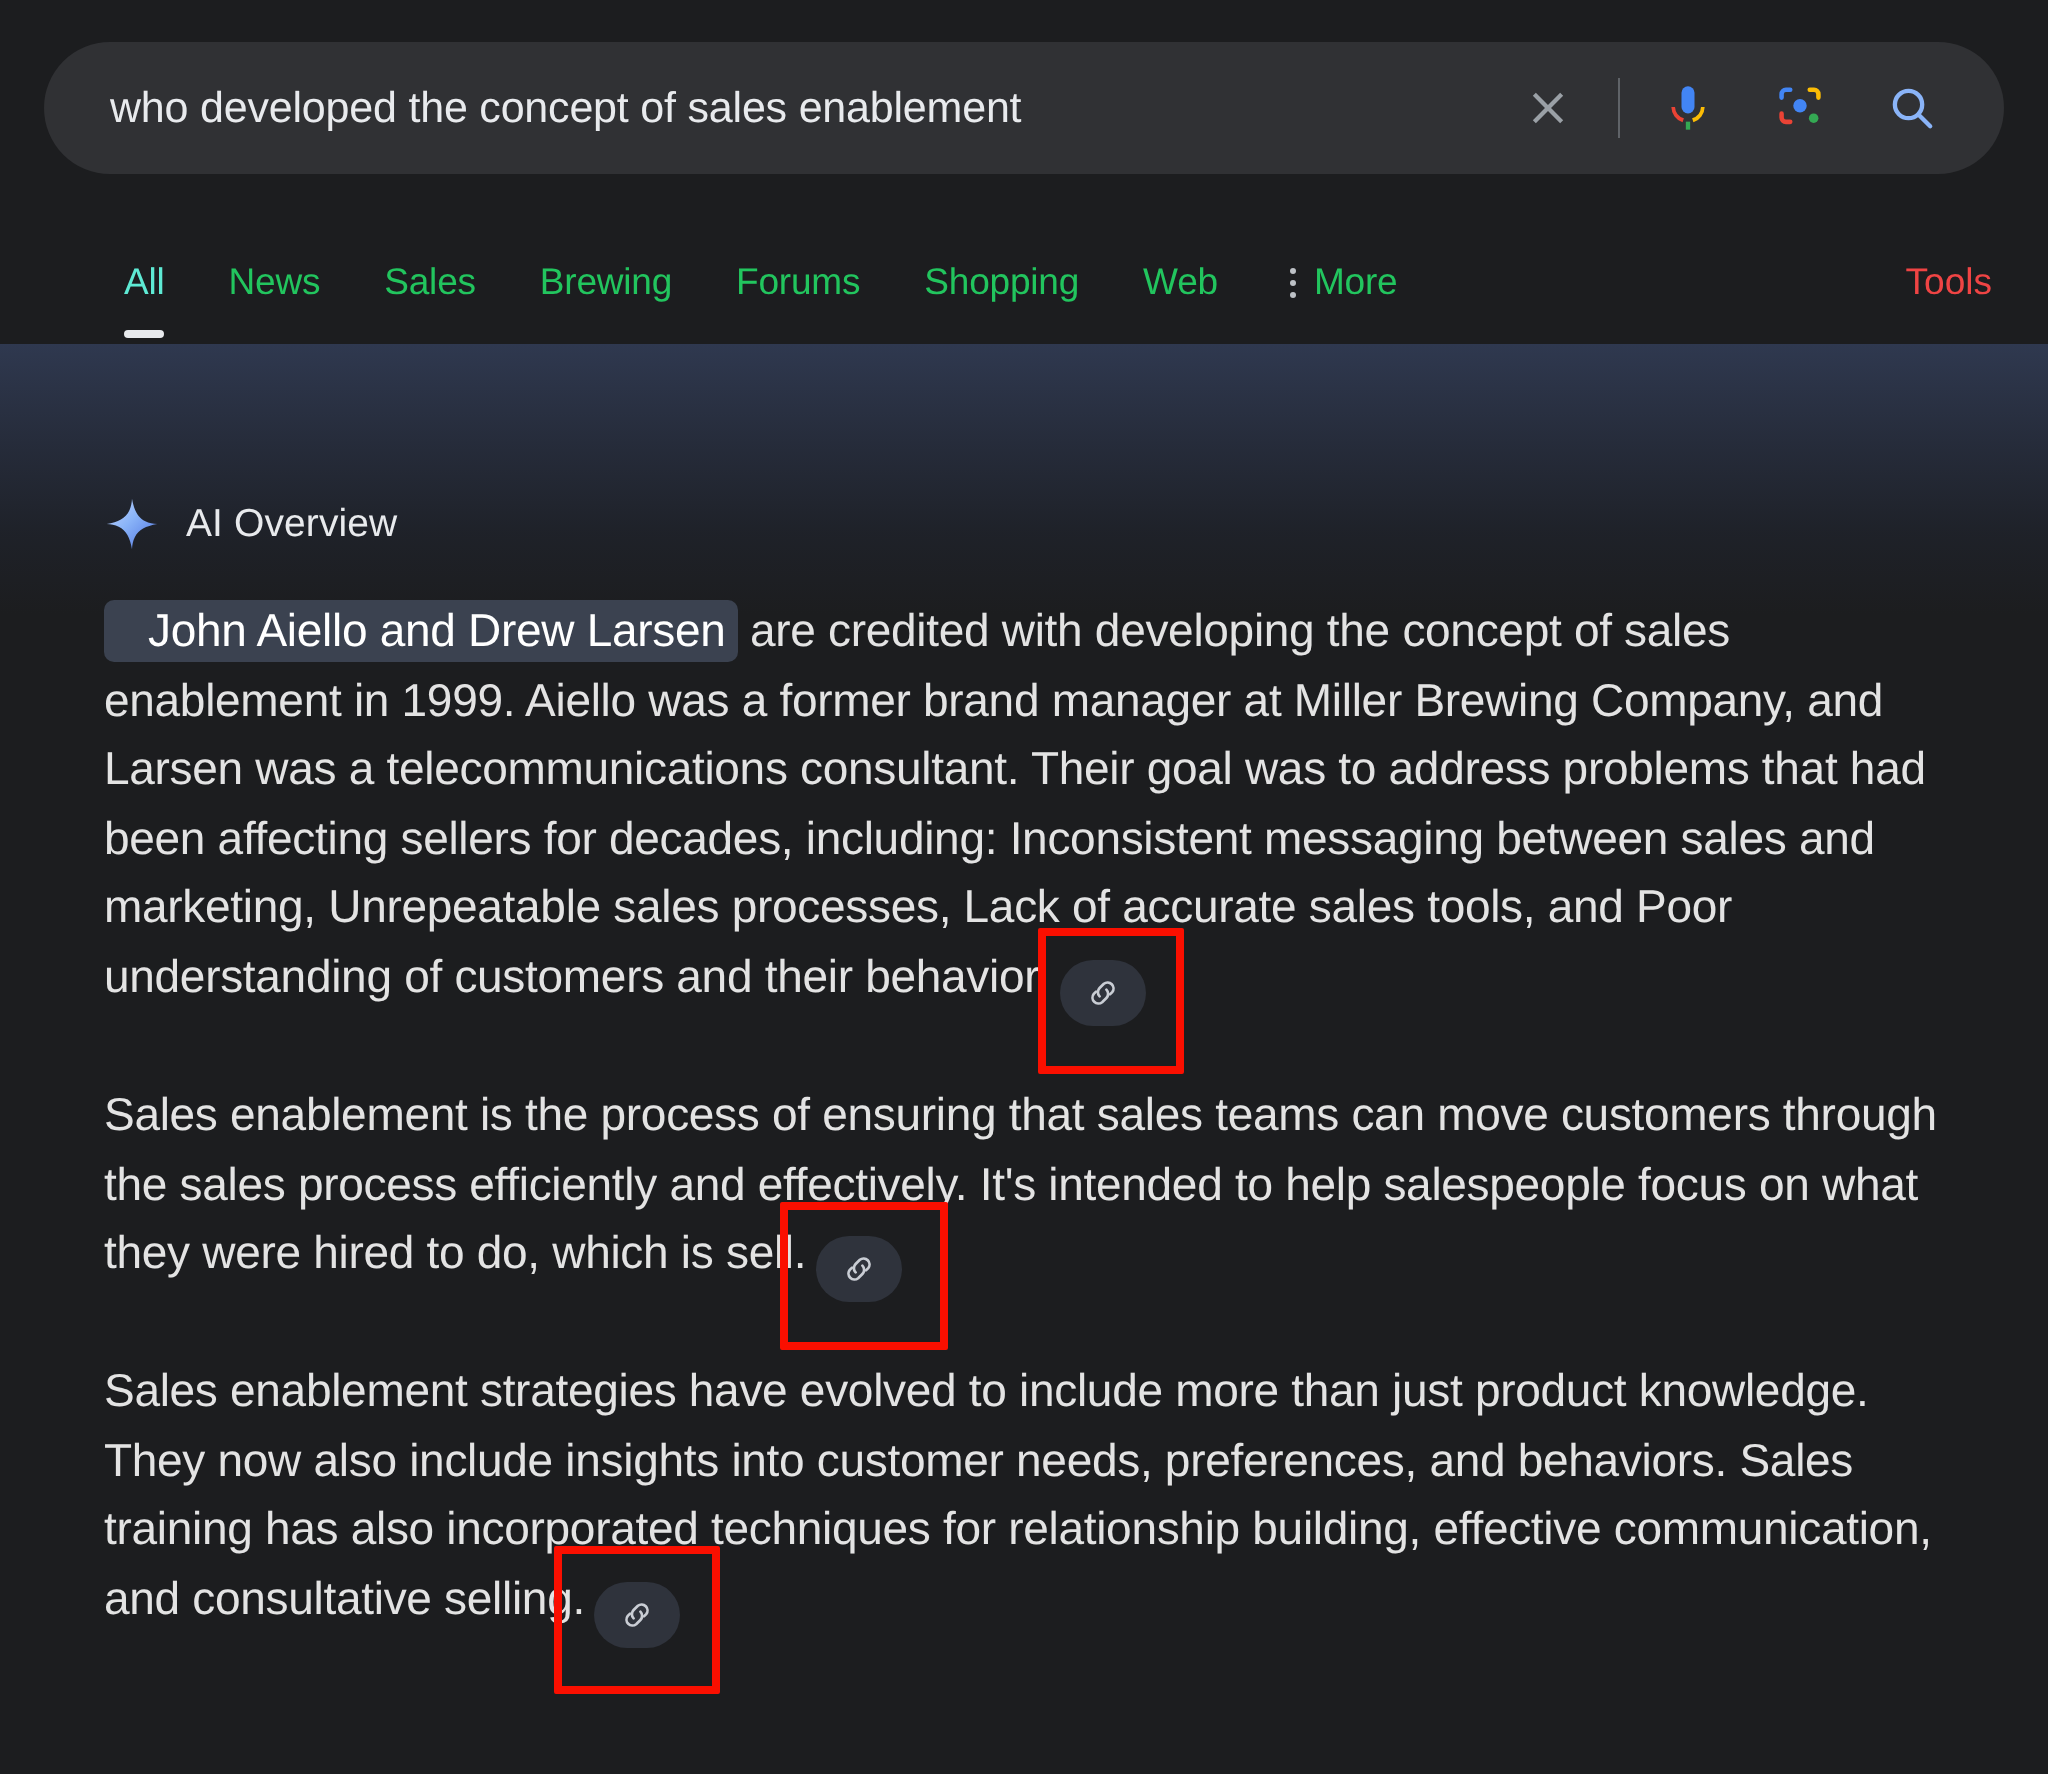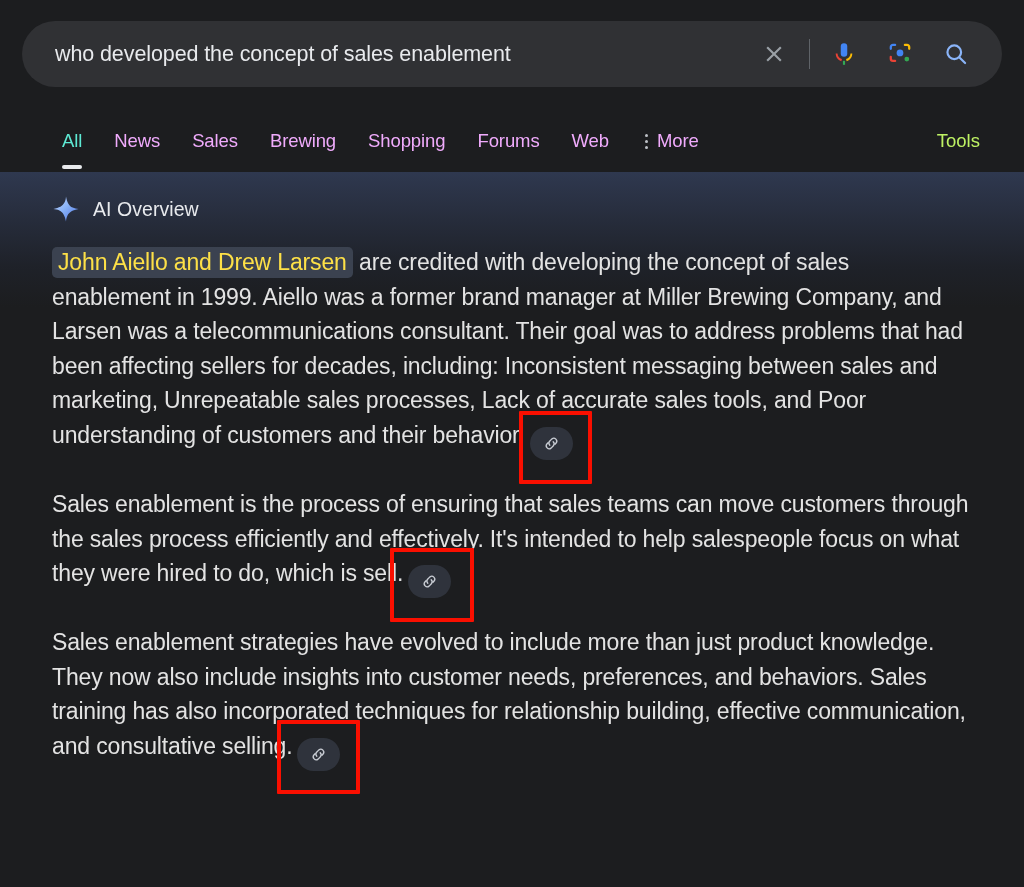--- a/index.html
+++ b/index.html
@@ -101,21 +101,21 @@
     padding-left: 50px;
     height: 46px;
     gap: 0;
   }
 
   .tab {
     position: relative;
     height: 46px;
     display: flex;
     align-items: center;
-    color: #f0abfc;
+    color: #22c55e;
     font-size: 18.5px;
     letter-spacing: -0.1px;
     cursor: pointer;
     padding: 0 16px;
     white-space: nowrap;
   }
   .tab:first-child { padding-left: 12px; }
   .tab.active { color: #5eead4; }
   .tab.active::after {
     content: "";
@@ -140,25 +140,25 @@
   }
   .kebab i {
     display: block;
     width: 3px; height: 3px;
     border-radius: 50%;
     background: #bdc1c6;
   }
 
   .tools-btn {
     margin-left: auto;
-    margin-right: 44px;
+    margin-right: 28px;
     height: 46px;
     display: flex;
     align-items: center;
-    color: #bef264;
+    color: #ef4444;
     font-size: 18.5px;
     cursor: pointer;
   }
 
   
   .ai-panel {
     position: absolute;
     left: 0;
     top: 172px;
     width: 1024px;
@@ -170,21 +170,21 @@
         rgba(34,40,55,0.40) 95px,
         rgba(28,29,31,0.0) 135px),
       #1c1d1f;
     overflow: hidden;
   }
 
   .ai-header {
     display: flex;
     align-items: center;
     gap: 13px;
-    padding: 23px 0 0 52px;
+    padding: 76px 0 0 52px;
   }
 
   .sparkle { width: 28px; height: 28px; display: block; flex: none; }
 
   .ai-title {
     font-size: 19.5px;
     font-weight: 500;
     color: #e8eaed;
     letter-spacing: 0.05px;
   }
@@ -198,22 +198,22 @@
     line-height: 34.6px;
     color: #e3e3e3;
     letter-spacing: -0.15px;
     margin-bottom: 27px;
   }
   .para:last-child { margin-bottom: 0; }
 
   .hl {
     background: #3b4250;
     border-radius: 5px;
-    padding: 2px 6px 3px 6px;
-    color: #fde047;
+    padding: 2px 6px 3px 22px;
+    color: #ffffff;
     font-weight: 500;
     box-decoration-break: clone;
     -webkit-box-decoration-break: clone;
   }
 
   
   .cite {
     position: relative;
     display: inline-flex;
     align-items: center;
@@ -287,22 +287,22 @@
       </button>
     </div>
   </div>
 
   <div class="tabs-row">
     <div class="tabs">
       <div class="tab active">All</div>
       <div class="tab">News</div>
       <div class="tab">Sales</div>
       <div class="tab">Brewing</div>
+      <div class="tab">Forums</div>
       <div class="tab">Shopping</div>
-      <div class="tab">Forums</div>
       <div class="tab">Web</div>
 
       <div class="tab tab-more">
         <span class="kebab">
           <i></i>
             <i></i>
             <i></i>
         </span>
         <span>More</span>
       </div>

